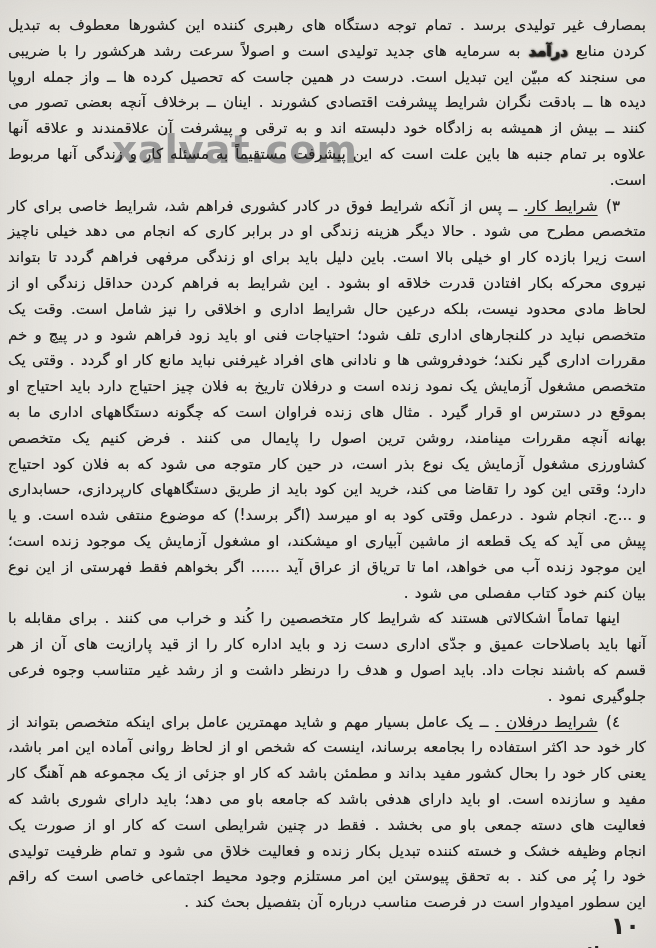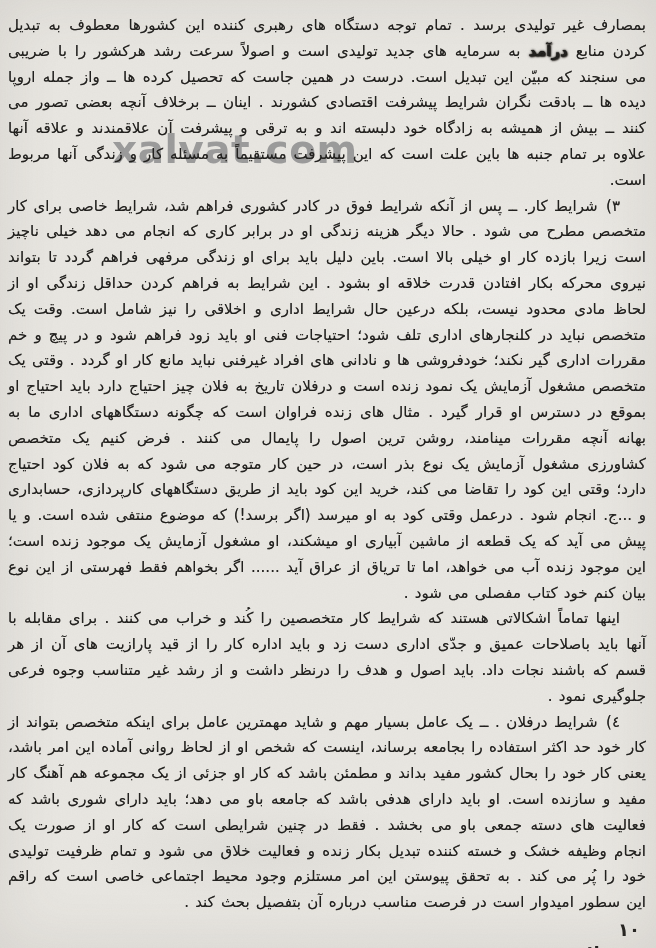--- a/index.html
+++ b/index.html
@@ -46,20 +46,21 @@
     margin: 0;
     text-align: justify;
     text-indent: 26px;
     font-size: 15px;
     line-height: 25.8px;
     word-spacing: 1.5px;
     text-shadow: 0 0 0.5px rgba(25,22,18,0.55);
   }
   .para.no-indent { text-indent: 0; }
   .utitle {
+    text-decoration: underline;
     text-decoration-thickness: 1.3px;
     text-underline-offset: 4px;
   }
   .marker { padding-left: 2px; }
   .blot {
     font-weight: bold;
     text-shadow: 0 0 2.5px rgba(15,12,8,0.95), 0 0 1px #14110c, 1px 1px 1.5px rgba(20,15,10,0.8);
   }
   .summary-heading {
     display: block;
@@ -70,21 +71,21 @@
     text-decoration: underline;
     text-decoration-thickness: 1.6px;
     text-underline-offset: 6px;
     text-shadow: 0 0 0.6px rgba(25,22,18,0.6);
   }
   .pagenum {
     position: absolute;
     bottom: 8px;
     right: 16px;
     z-index: 1;
-    font-size: 18px;
+    font-size: 24px;
     font-weight: bold;
     color: #23211e;
   }
 </style>
 </head>
 <body>
 
 <div class="page">
 
   <div class="watermark">xalvat.com</div>

